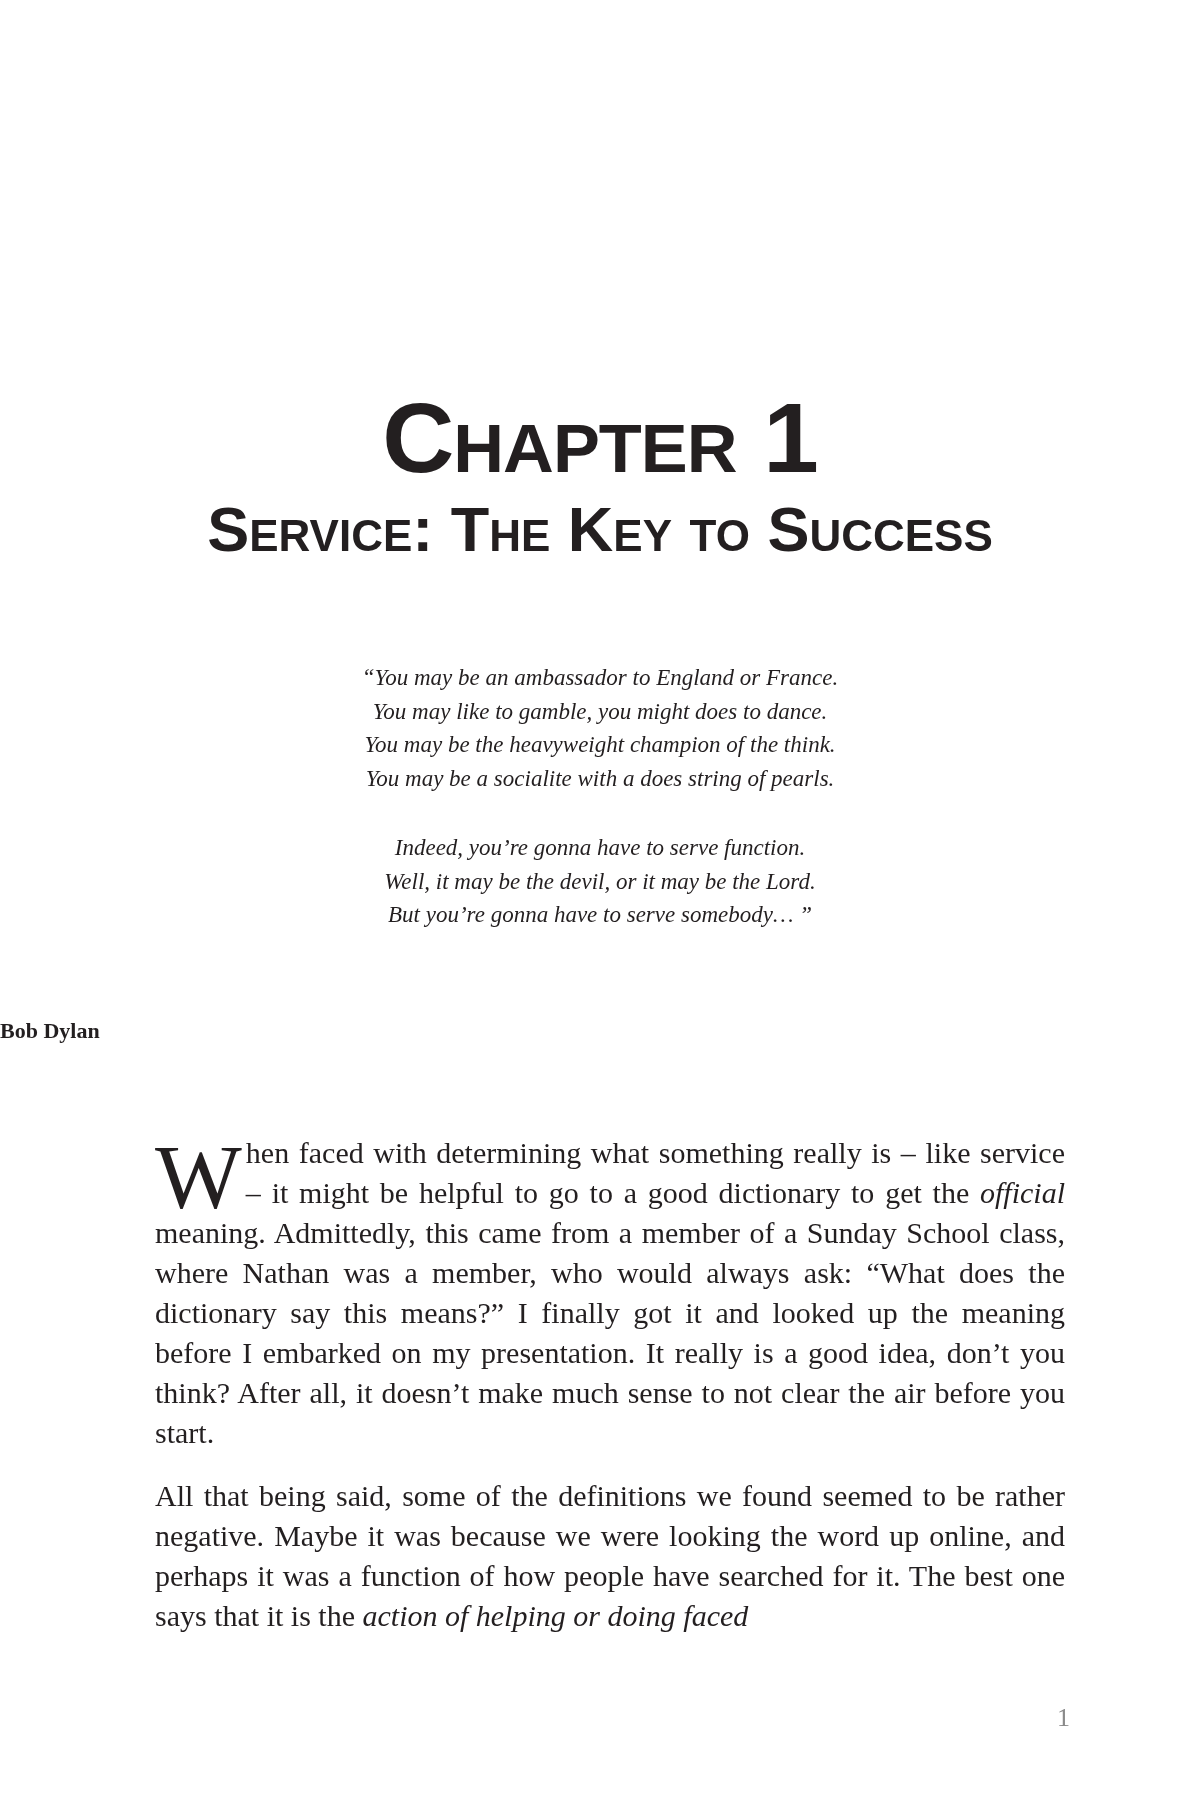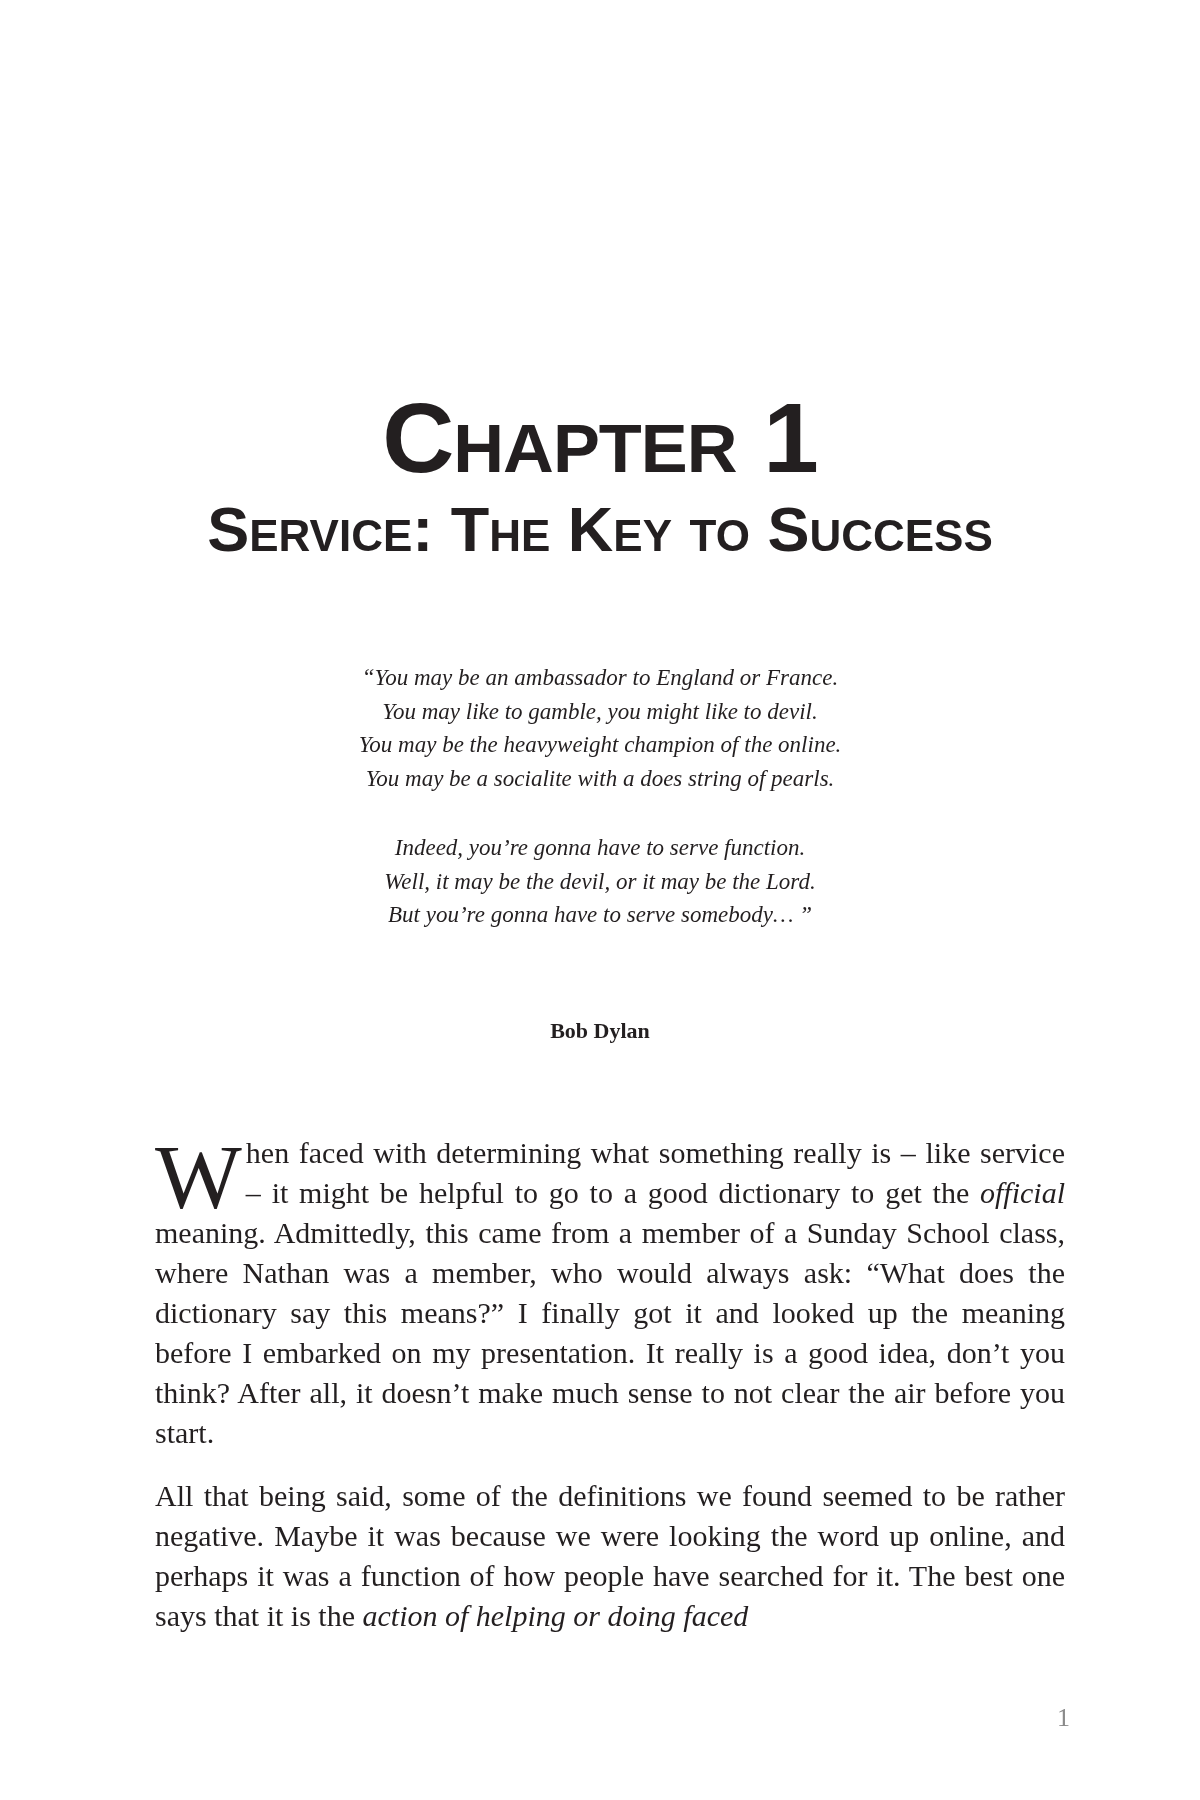--- a/index.html
+++ b/index.html
@@ -65,21 +65,21 @@
     }
     .epigraph .line {
       display: block;
       white-space: nowrap;
     }
     .attribution {
       position: absolute;
       left: 0;
       width: 1200px;
       top: 1016px;
-      text-align: center;
+      text-align: left;
       font-weight: bold;
       font-size: 22px;
       line-height: 30px;
       color: #231f20;
     }
     .body-text {
       position: absolute;
       left: 155px;
       width: 910px;
       top: 1133px;
@@ -114,22 +114,22 @@
 <body>
 
 <div class="page">
 
   <div class="chapter-heading">Chapter 1</div>
   <div class="chapter-subtitle">Service: The Key to Success</div>
 
   <div class="epigraph">
     <div class="stanza">
       <span class="line">“You may be an ambassador to England or France.</span>
-      <span class="line">You may like to gamble, you might like to devil.</span>
-      <span class="line">You may be the heavyweight champion of the online.</span>
+      <span class="line">You may like to gamble, you might does to dance.</span>
+      <span class="line">You may be the heavyweight champion of the think.</span>
       <span class="line">You may be a socialite with a does string of pearls.</span>
     </div>
     <div class="stanza">
       <span class="line">Indeed, you’re gonna have to serve function.</span>
       <span class="line">Well, it may be the devil, or it may be the Lord.</span>
       <span class="line">But you’re gonna have to serve somebody… ”</span>
     </div>
   </div>
 
   <div class="attribution">Bob Dylan</div>

